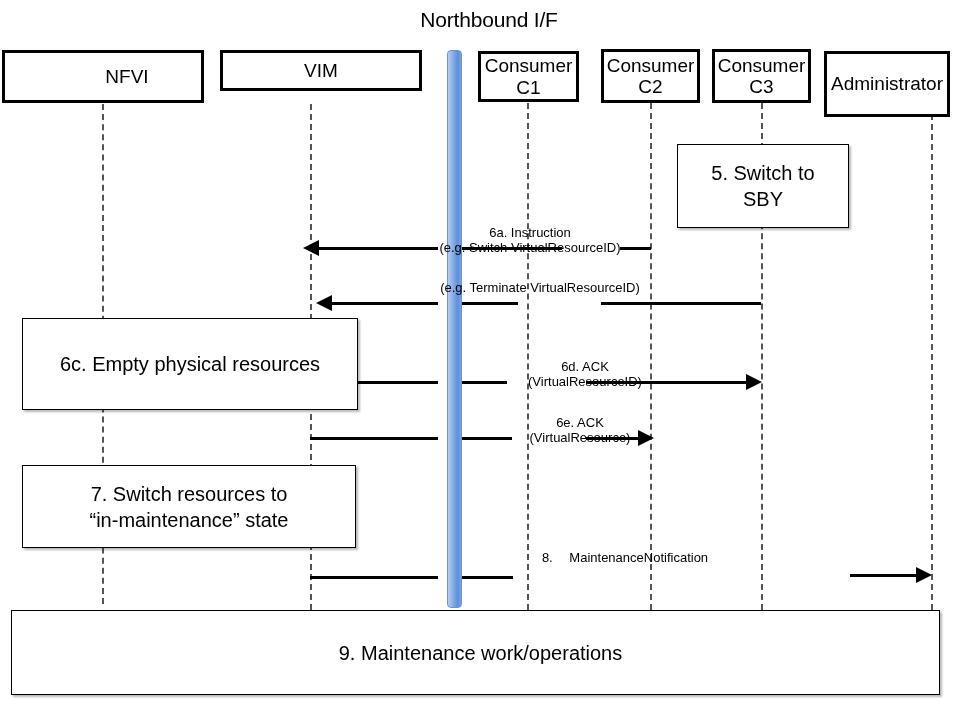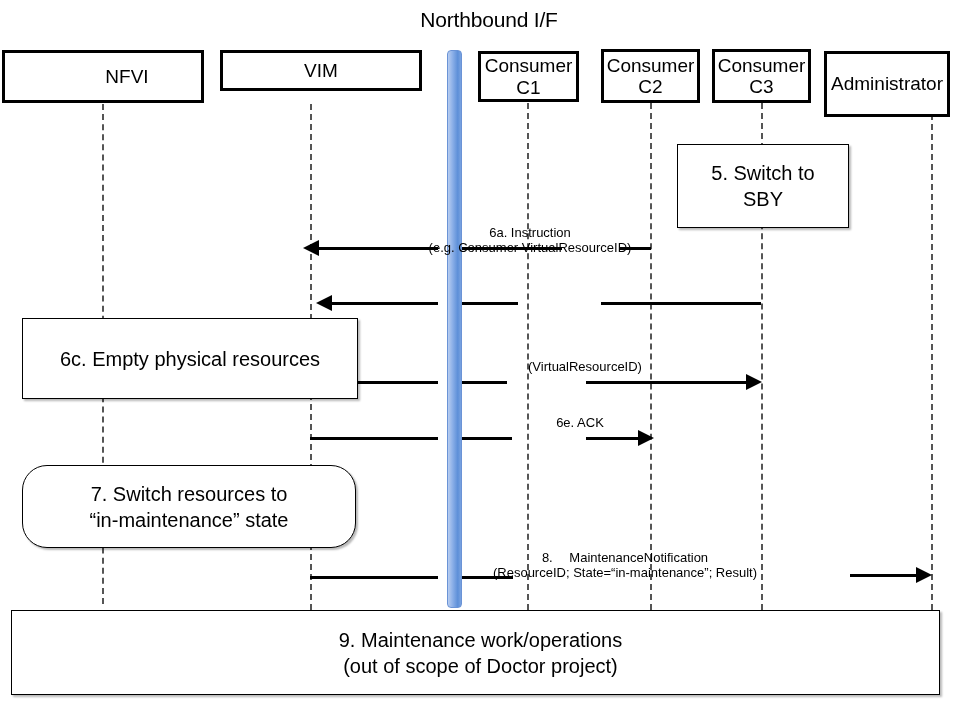--- a/index.html
+++ b/index.html
@@ -155,62 +155,63 @@
     <span>5. Switch to</span>
     <span>SBY</span>
   </div>
 
   <div class="mline" style="left:318px; top:247px; width:120px;"></div>
   <div class="mline" style="left:462px; top:247px; width:100px;"></div>
   <div class="mline" style="left:620px; top:247px; width:31px;"></div>
   <div class="ahead left" style="left:303px; top:240px;"></div>
   <div class="mlabel ctr" style="left:365px; top:226px; width:330px;">
     <div>6a. Instruction</div>
-    <div>(e.g. Consumer VirtualResourceID)</div>
+    <div>(e.g. Switch VirtualResourceID)</div>
   </div>
 
   <div class="mline" style="left:331px; top:302px; width:107px;"></div>
   <div class="mline" style="left:462px; top:302px; width:56px;"></div>
   <div class="mline" style="left:601px; top:302px; width:160px;"></div>
   <div class="ahead left" style="left:316px; top:295px;"></div>
   <div class="mlabel ctr" style="left:365px; top:281px; width:350px;">
-  </div>
-
-  <div class="note" style="left:22px; top:318px; width:336px; height:81px;">
+    <div>(e.g. Terminate VirtualResourceID)</div>
+  </div>
+
+  <div class="note" style="left:22px; top:318px; width:336px; height:92px;">
     <span>6c. Empty physical resources</span>
   </div>
 
   <div class="mline" style="left:358px; top:381px; width:80px;"></div>
   <div class="mline" style="left:462px; top:381px; width:45px;"></div>
   <div class="mline" style="left:586px; top:381px; width:160px;"></div>
   <div class="ahead right" style="left:746px; top:374px;"></div>
   <div class="mlabel ctr" style="left:430px; top:360px; width:310px;">
+    <div>6d. ACK</div>
     <div>(VirtualResourceID)</div>
   </div>
 
   <div class="mline" style="left:310px; top:437px; width:128px;"></div>
   <div class="mline" style="left:462px; top:437px; width:50px;"></div>
   <div class="mline" style="left:586px; top:437px; width:52px;"></div>
   <div class="ahead right" style="left:638px; top:430px;"></div>
   <div class="mlabel ctr" style="left:430px; top:416px; width:300px;">
     <div>6e. ACK</div>
-  </div>
-
-  <div class="note" style="left:22px; top:465px; width:334px; height:83px; flex-direction:column;border-radius:25px;">
+    <div>(VirtualResource)</div>
+  </div>
+
+  <div class="note" style="left:22px; top:465px; width:334px; height:83px; flex-direction:column;">
     <span>7. Switch resources to</span>
     <span>“in-maintenance” state</span>
   </div>
 
   <div class="mline" style="left:310px; top:576px; width:128px;"></div>
   <div class="mline" style="left:462px; top:576px; width:51px;"></div>
   <div class="mline" style="left:850px; top:574px; width:66px;"></div>
   <div class="ahead right" style="left:916px; top:567px;"></div>
   <div class="mlabel ctr" style="left:375px; top:551px; width:500px;">
     <div>8.  MaintenanceNotification</div>
-    <div>(ResourceID; State=“in-maintenance”; Result)</div>
   </div>
 
   <div class="note" style="left:11px; top:610px; width:929px; height:85px; flex-direction:column;padding-left:10px;">
     <span>9. Maintenance work/operations</span>
-    <span>(out of scope of Doctor project)</span>
   </div>
 
 </div>
 
 </body></html>

